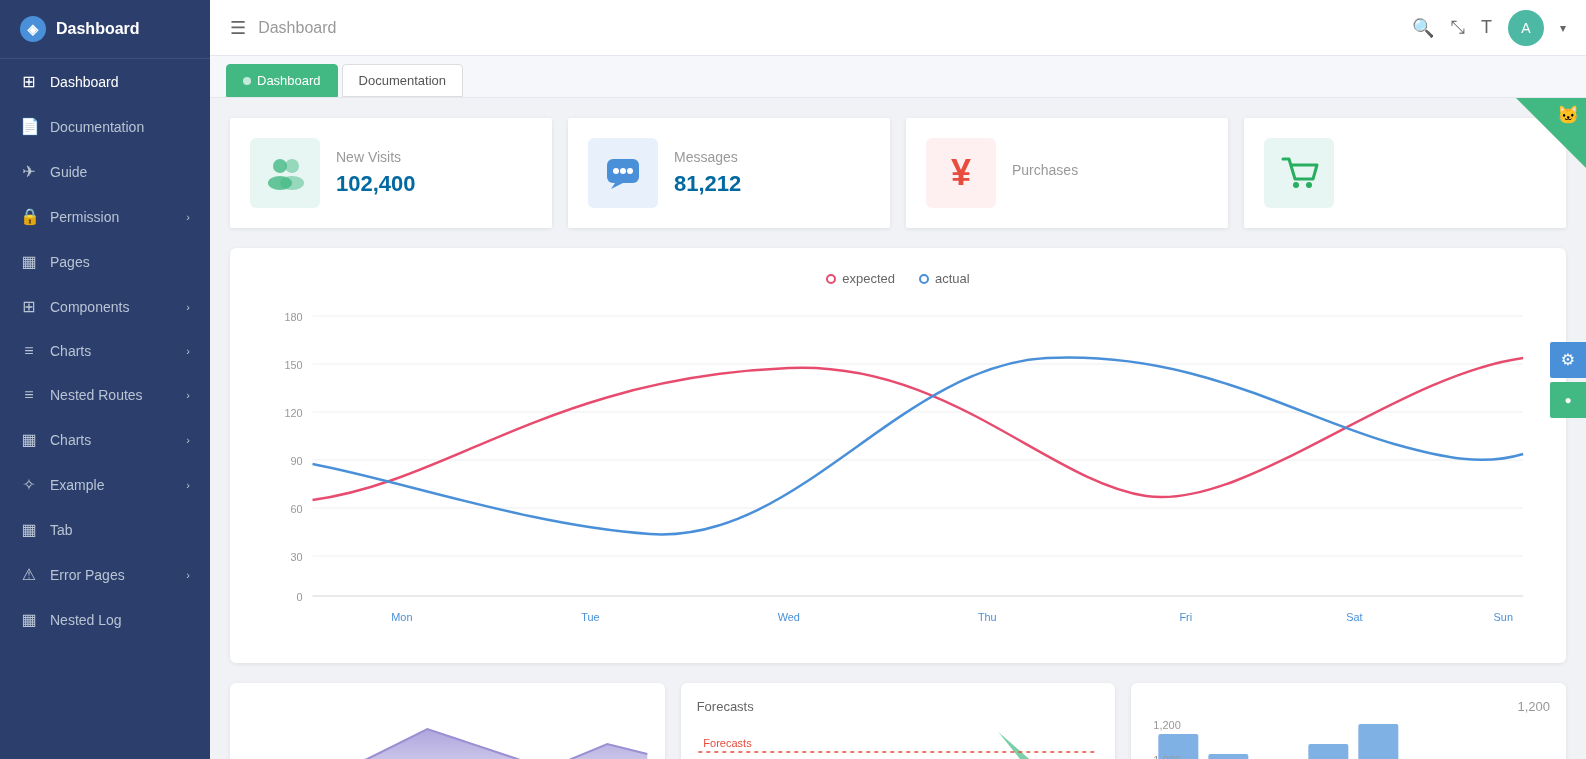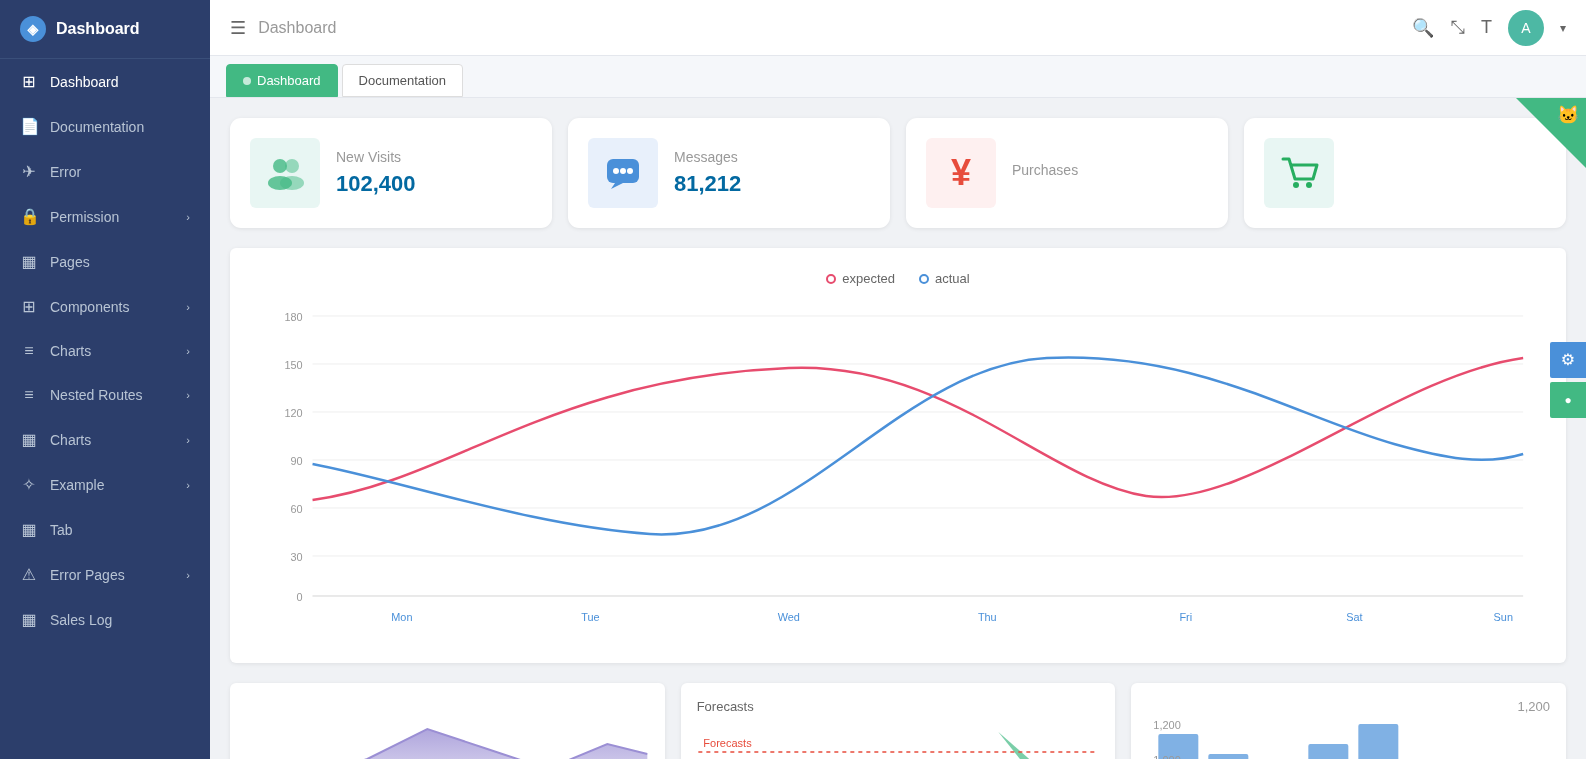--- a/index.html
+++ b/index.html
@@ -118,21 +118,21 @@
 
     
     .stat-cards {
       display: grid;
       grid-template-columns: repeat(4, 1fr);
       gap: 16px;
       margin-bottom: 20px;
     }
     .stat-card {
       background: #fff;
-      border-radius: 11px;
+      border-radius: 2px;
       padding: 20px;
       display: flex;
       align-items: center;
       gap: 16px;
       box-shadow: 0 1px 4px rgba(0,0,0,0.08);
     }
     .stat-icon {
       width: 70px; height: 70px;
       border-radius: 6px;
       display: flex; align-items: center; justify-content: center;
@@ -211,21 +211,21 @@
   <div class="sidebar-item active">
     <span class="item-icon">⊞</span>
     <span class="item-label">Dashboard</span>
   </div>
   <div class="sidebar-item">
     <span class="item-icon">📄</span>
     <span class="item-label">Documentation</span>
   </div>
   <div class="sidebar-item">
     <span class="item-icon">✈</span>
-    <span class="item-label">Error</span>
+    <span class="item-label">Guide</span>
   </div>
   <div class="sidebar-item">
     <span class="item-icon">🔒</span>
     <span class="item-label">Permission</span>
     <span class="chevron">›</span>
   </div>
   <div class="sidebar-item">
     <span class="item-icon">▦</span>
     <span class="item-label">Pages</span>
   </div>
@@ -258,21 +258,21 @@
     <span class="item-icon">▦</span>
     <span class="item-label">Tab</span>
   </div>
   <div class="sidebar-item">
     <span class="item-icon">⚠</span>
     <span class="item-label">Error Pages</span>
     <span class="chevron">›</span>
   </div>
   <div class="sidebar-item">
     <span class="item-icon">▦</span>
-    <span class="item-label">Sales Log</span>
+    <span class="item-label">Nested Log</span>
   </div>
 </nav>
 
 <div class="main">
 
   <header class="header">
     <span class="header-menu-icon">☰</span>
     <span class="header-title">Dashboard</span>
     <div class="header-actions">
       <span class="header-icon">🔍</span>

